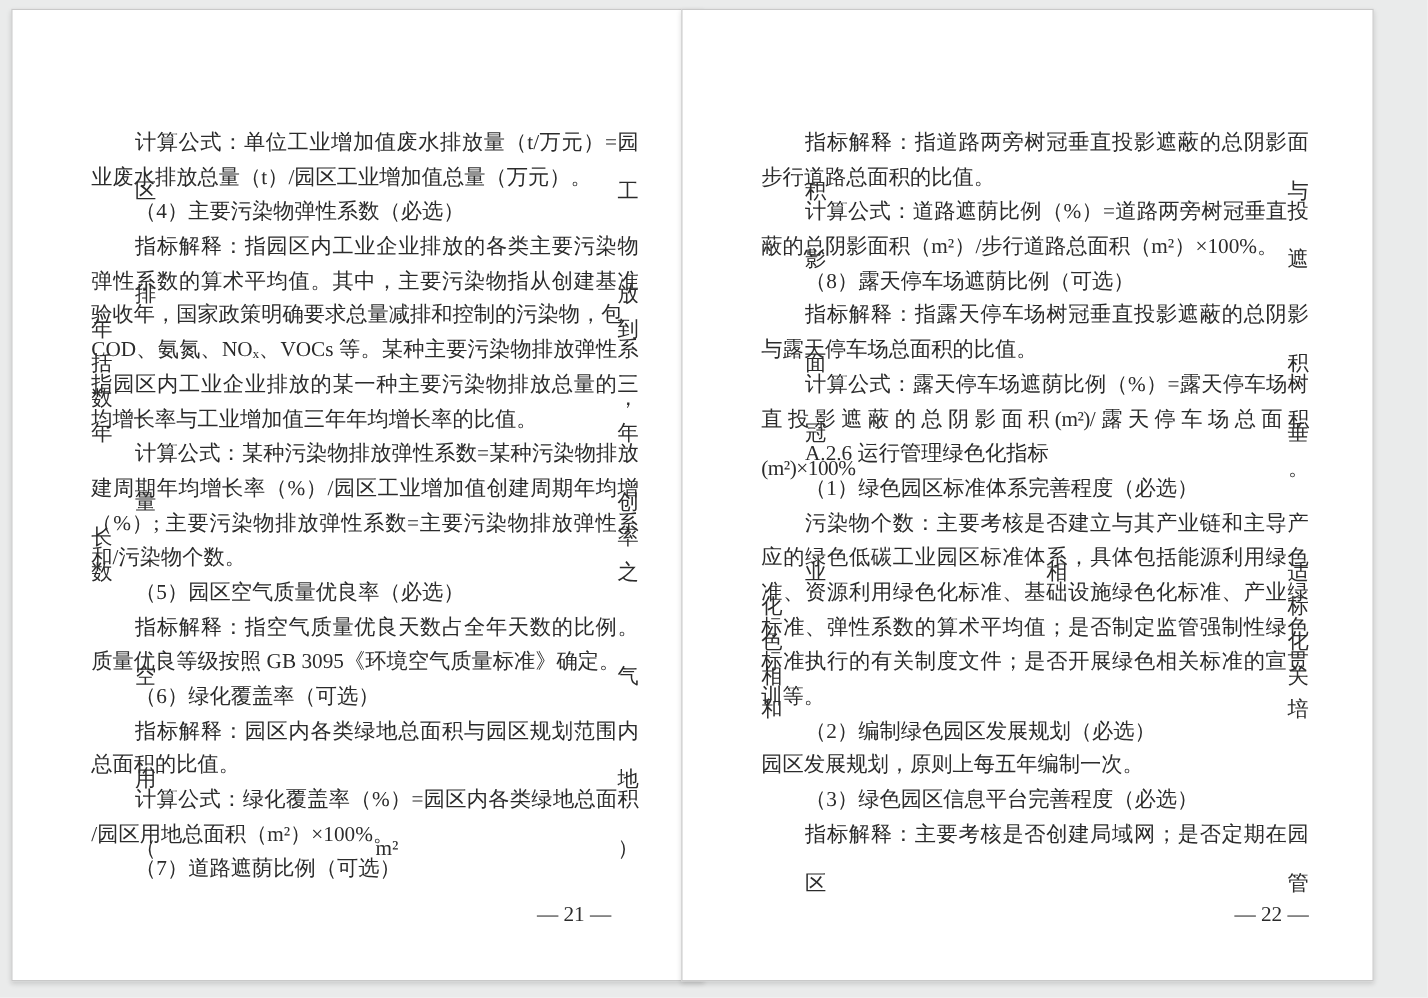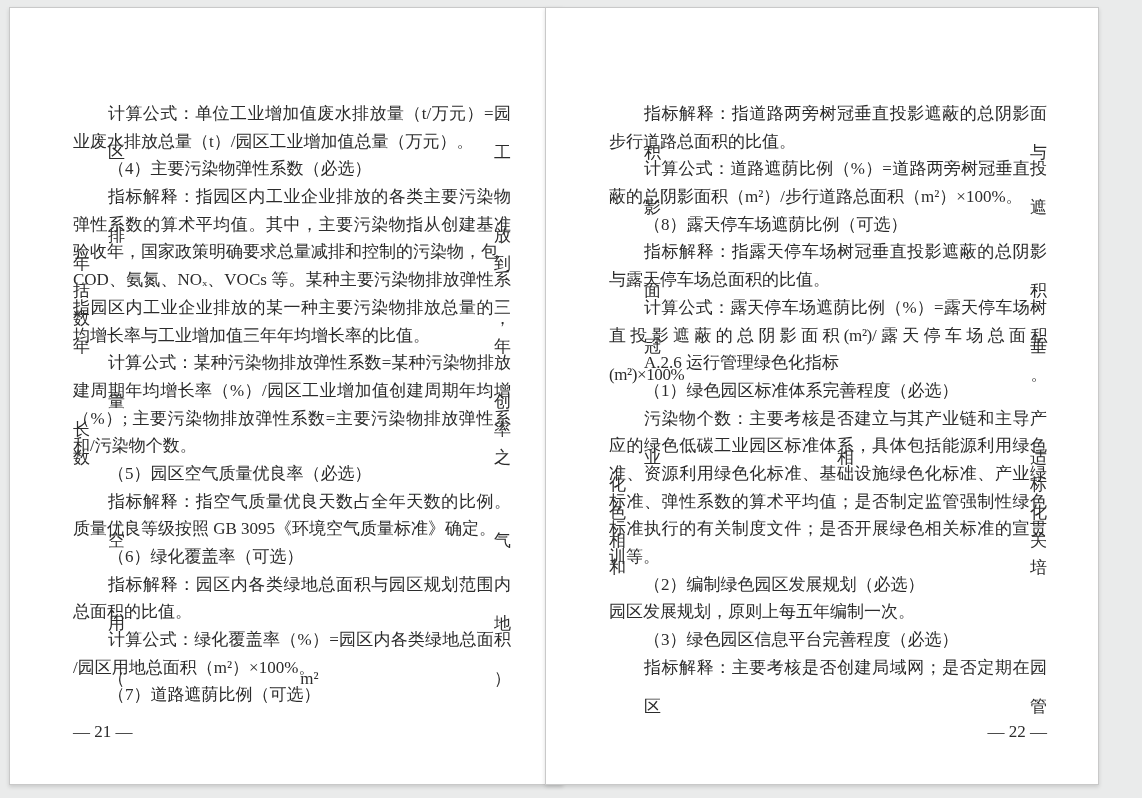--- a/index.html
+++ b/index.html
@@ -35,21 +35,21 @@
     font-size:17px;
     overflow:visible;
   }
   .line.indent{padding-left:35px;}
   .line.stretch{text-align:justify;text-align-last:justify;}
   .line.compress{letter-spacing:-0.4px;}
   .page-num{
     position:absolute;left:63px;top:713px;width:438px;height:22px;
     line-height:22px;font-size:17px;box-sizing:border-box;
   }
-  .page-num.align-right{padding-right:22px;}
+  .page-num.align-right{text-align:right;padding-right:22px;}
   .page-num.align-left{text-align:right;padding-left:10px;}
 </style>
 </head>
 <body>
 
 <div class="canvas">
 
   <div class="page left">
     <div class="body-block">
         <div class="line indent stretch">计算公式：单位工业增加值废水排放量（t/万元）=园区工</div>

